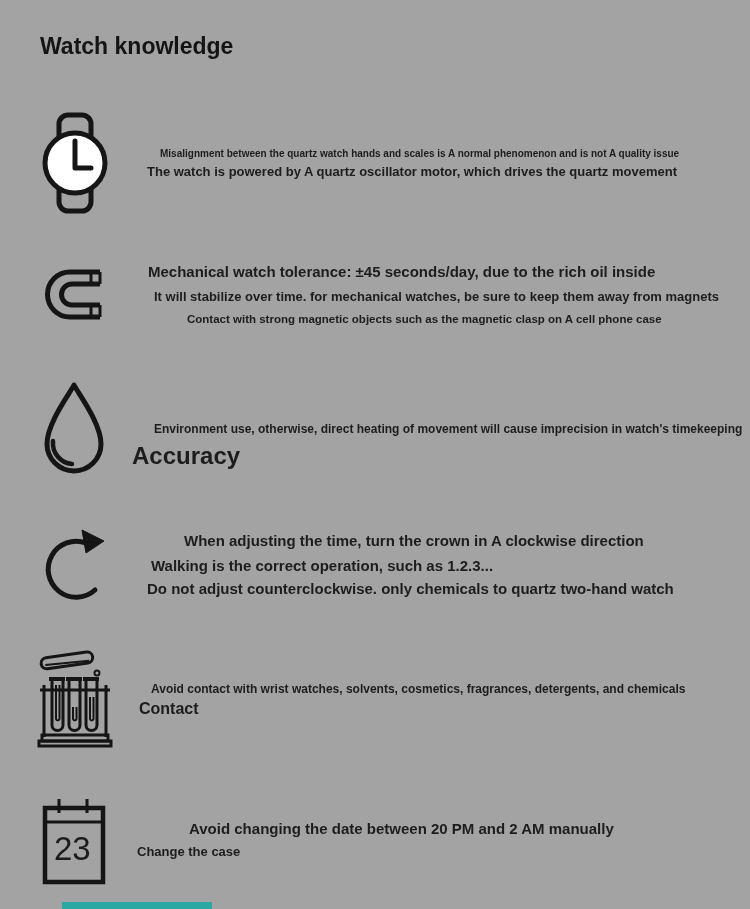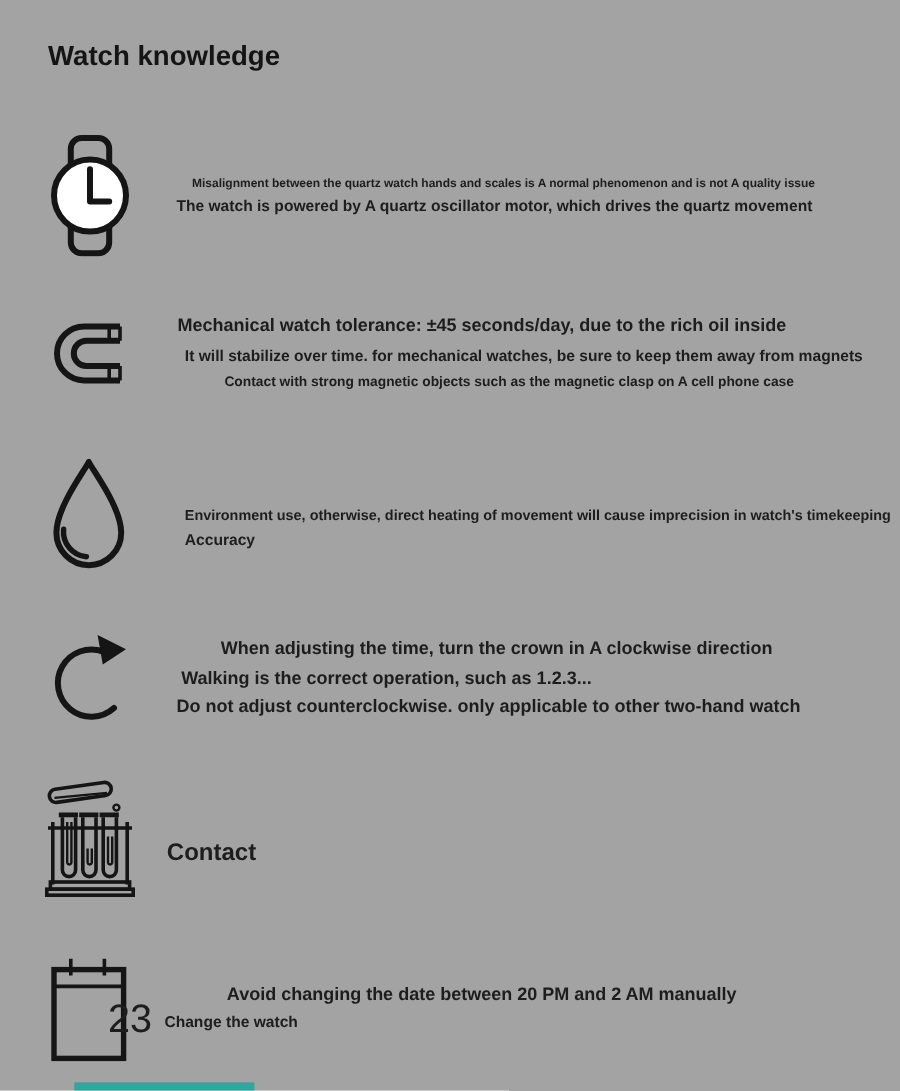--- a/index.html
+++ b/index.html
@@ -15,33 +15,33 @@
   .s1-l1{left:147px;top:164px;font-size:13px;}
   
   .s2-icon{left:42px;top:265px;}
   .s2-l0{left:148px;top:263px;font-size:15px;}
   .s2-l1{left:154px;top:289px;font-size:13px;text-align:center;}
   .s2-l2{left:147px;top:313px;font-size:11.5px;margin-left:40px;}
   
   .s3-icon{left:40px;top:381px;}
   .s3-l0{left:139px;top:401px;font-size:10px;}
   .s3-l1{left:154px;top:422px;font-size:12px;}
-  .s3-l2{left:154px;top:442px;font-size:13px;}
+  .s3-l2{left:132px;top:442px;font-size:24px;}
   
   .s4-icon{left:42px;top:522px;}
   .s4-l0{left:184px;top:532px;font-size:15px;}
   .s4-l1{left:151px;top:557px;font-size:15px;}
   .s4-l2{left:147px;top:580px;font-size:15px;}
   
   .s5-icon{left:36px;top:645px;}
   .s5-l0{left:151px;top:682px;font-size:12px;}
-  .s5-l1{left:139px;top:700px;font-size:20px;}
+  .s5-l1{left:139px;top:700px;font-size:16px;}
   
   .s6-icon{left:42px;top:796px;}
-  .calendar-day{position:absolute;left:54px;top:830px;font-size:33px;font-weight:400;color:#1d1d1d;margin-left:36px;}
+  .calendar-day{position:absolute;left:54px;top:830px;font-size:33px;font-weight:400;color:#1d1d1d;}
   .s6-l0{left:189px;top:820px;font-size:15px;}
   .s6-l1{left:137px;top:844px;font-size:13px;}
   .accent-bar{position:absolute;left:62px;top:902px;width:150px;height:7px;background:var(--accent,#2BA8A2);}
   svg *{stroke:#151515;}
 </style>
 </head>
 <body>
 
 <div id="page">
 
@@ -78,21 +78,21 @@
   <div class="line s3-l2">Accuracy</div>
 
   <div class="icon s4-icon">
     <svg width="68" height="90" viewBox="0 0 68 90" fill="none">
       <path d="M53 68 A28 28 0 1 1 44 21" stroke-width="5" stroke-linecap="round"></path>
       <path d="M40 8 L62 19 L44 31 Z" fill="#151515" stroke-width="1"></path>
     </svg>
   </div>
   <div class="line s4-l0">When adjusting the time, turn the crown in A clockwise direction</div>
   <div class="line s4-l1">Walking is the correct operation, such as 1.2.3...</div>
-  <div class="line s4-l2">Do not adjust counterclockwise. only applicable to other two-hand watch</div>
+  <div class="line s4-l2">Do not adjust counterclockwise. only chemicals to quartz two-hand watch</div>
 
   <div class="icon s5-icon">
     <svg width="78" height="104" viewBox="0 0 78 104" fill="none">
       <g transform="rotate(-8 30 16)">
         <rect x="5" y="10" width="52" height="11" rx="5.5" stroke-width="3"></rect>
         <path d="M9 17 L53 19" stroke-width="2"></path>
       </g>
       <circle cx="61" cy="28" r="2.5" stroke-width="2"></circle>
       <path d="M8 40 V92 M70 40 V92" stroke-width="3"></path>
       <path d="M4 45 H74" stroke-width="3"></path>
@@ -100,28 +100,29 @@
       <rect x="3" y="96" width="72" height="5" stroke-width="3"></rect>
       <path d="M13 34 H29 M30 34 H46 M47 34 H63" stroke-width="4"></path>
       <path d="M16 36 V80 A5.5 5.5 0 0 0 27 80 V36" stroke-width="3"></path>
       <path d="M33 36 V80 A5.5 5.5 0 0 0 44 80 V36" stroke-width="3"></path>
       <path d="M50 36 V80 A5.5 5.5 0 0 0 61 80 V36" stroke-width="3"></path>
       <path d="M20 40 V74 A1.8 1.8 0 0 0 23.5 74 V40" stroke-width="2"></path>
       <path d="M37 62 V74 A1.8 1.8 0 0 0 40.5 74 V62" stroke-width="2"></path>
       <path d="M54 52 V74 A1.8 1.8 0 0 0 57.5 74 V52" stroke-width="2"></path>
     </svg>
   </div>
+  <div class="line s5-l0">Avoid contact with wrist watches, solvents, cosmetics, fragrances, detergents, and chemicals</div>
   <div class="line s5-l1">Contact</div>
 
   <div class="icon s6-icon">
     <svg width="64" height="90" viewBox="0 0 64 90" fill="none">
       <rect x="3" y="12" width="58" height="74" stroke-width="4.5"></rect>
       <path d="M3 26 H61" stroke-width="3"></path>
       <path d="M17 3 V17 M45 3 V17" stroke-width="3"></path>
     </svg>
   </div>
   <div class="calendar-day">23</div>
   <div class="line s6-l0">Avoid changing the date between 20 PM and 2 AM manually</div>
-  <div class="line s6-l1">Change the watch</div>
+  <div class="line s6-l1">Change the case</div>
 
   <div class="accent-bar"></div>
 
 </div>
 
 </body></html>

